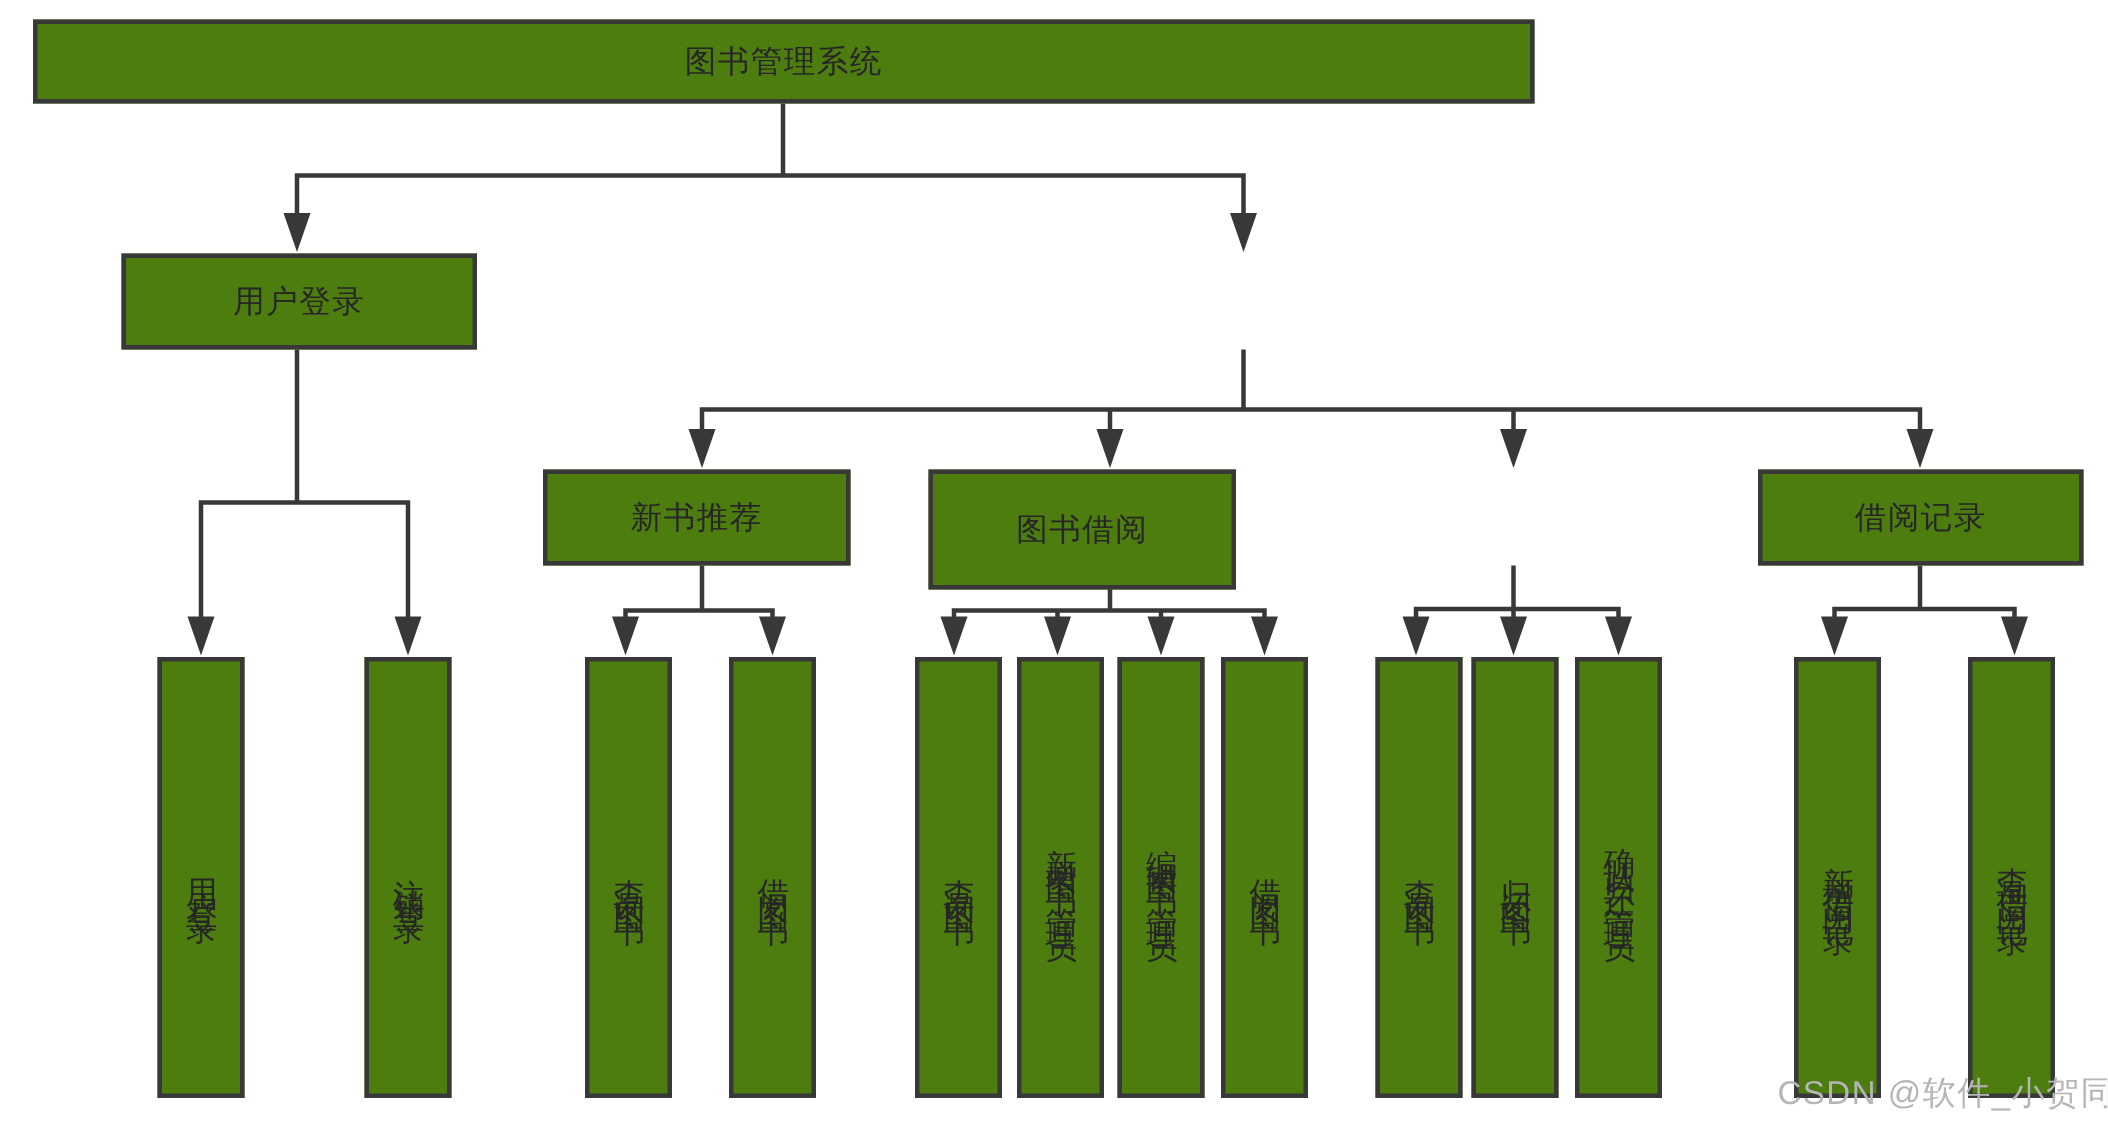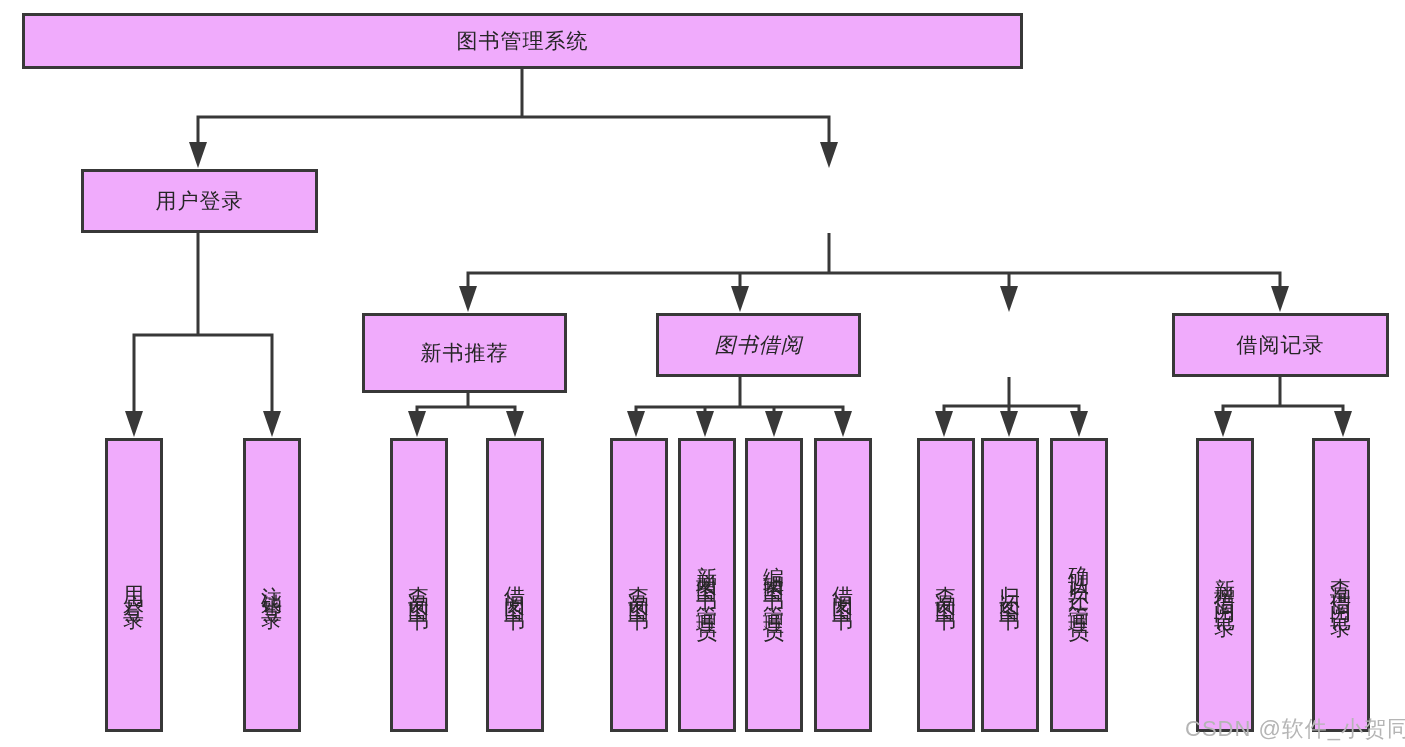--- a/index.html
+++ b/index.html
@@ -8,43 +8,43 @@
     width:1405px;height:747px;
     background:#ffffff;
     font-family:"Liberation Sans",sans-serif;
     overflow:hidden;
   }
   #connectors{position:absolute;left:0;top:0;z-index:0;}
   .box{
     position:absolute;
     box-sizing:border-box;
     border:3px solid #383838;
-    background:#f0abfc;
+    background:#4d7c0f;
     display:flex;align-items:center;justify-content:center;
     z-index:1;
   }
   .h-label{
     font-size:21px;color:#262626;letter-spacing:1px;white-space:nowrap;
   }
   .leaf .v-label{
     writing-mode:vertical-lr;
     text-orientation:mixed;
     font-size:21px;color:#262626;
     letter-spacing:8px;
     line-height:1;
     white-space:nowrap;
   }
   
   #node-root{left:22px;top:13px;width:1001px;height:56px;}
   
   #node-user-login{left:81px;top:169px;width:237px;height:64px;}
   #node-book-management{left:711px;top:169px;width:237px;height:64px;}
   
-  #node-new-book-recommend{left:362px;top:313px;width:205px;height:80px;}
-  #node-book-borrowing{left:656px;top:313px;width:205px;height:64px;font-style:italic;}
+  #node-new-book-recommend{left:362px;top:313px;width:205px;height:64px;}
+  #node-book-borrowing{left:619px;top:313px;width:205px;height:80px;}
   #node-current-borrowing{left:907px;top:313px;width:205px;height:64px;}
   #node-borrowing-records{left:1172px;top:313px;width:217px;height:64px;}
   
   .leaf{top:438px;width:58px;height:294px;}
   #leaf-user-login{left:105px;}
   #leaf-logout{left:243px;}
   #leaf-query-book-1{left:390px;}
   #leaf-borrow-book-1{left:486px;}
   #leaf-query-book-2{left:610px;}
   #leaf-add-book-admin{left:678px;}

